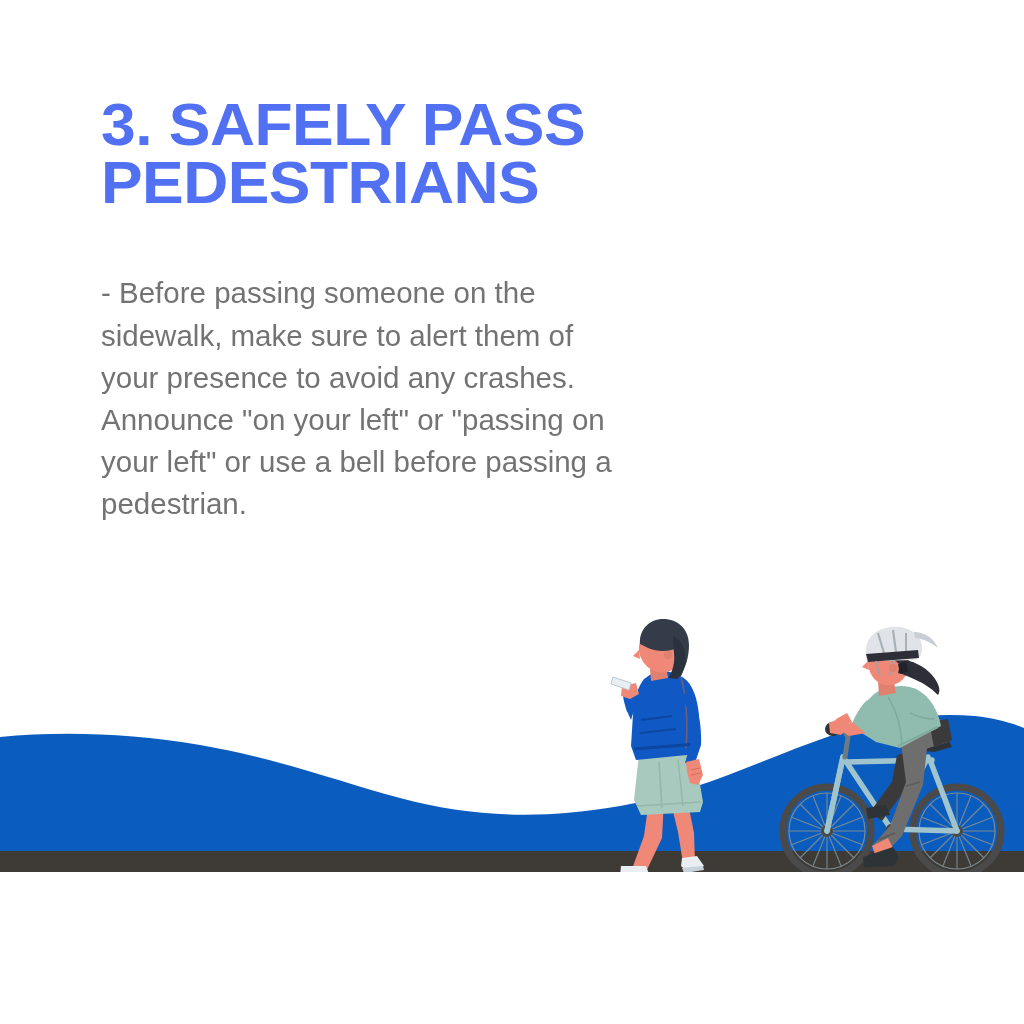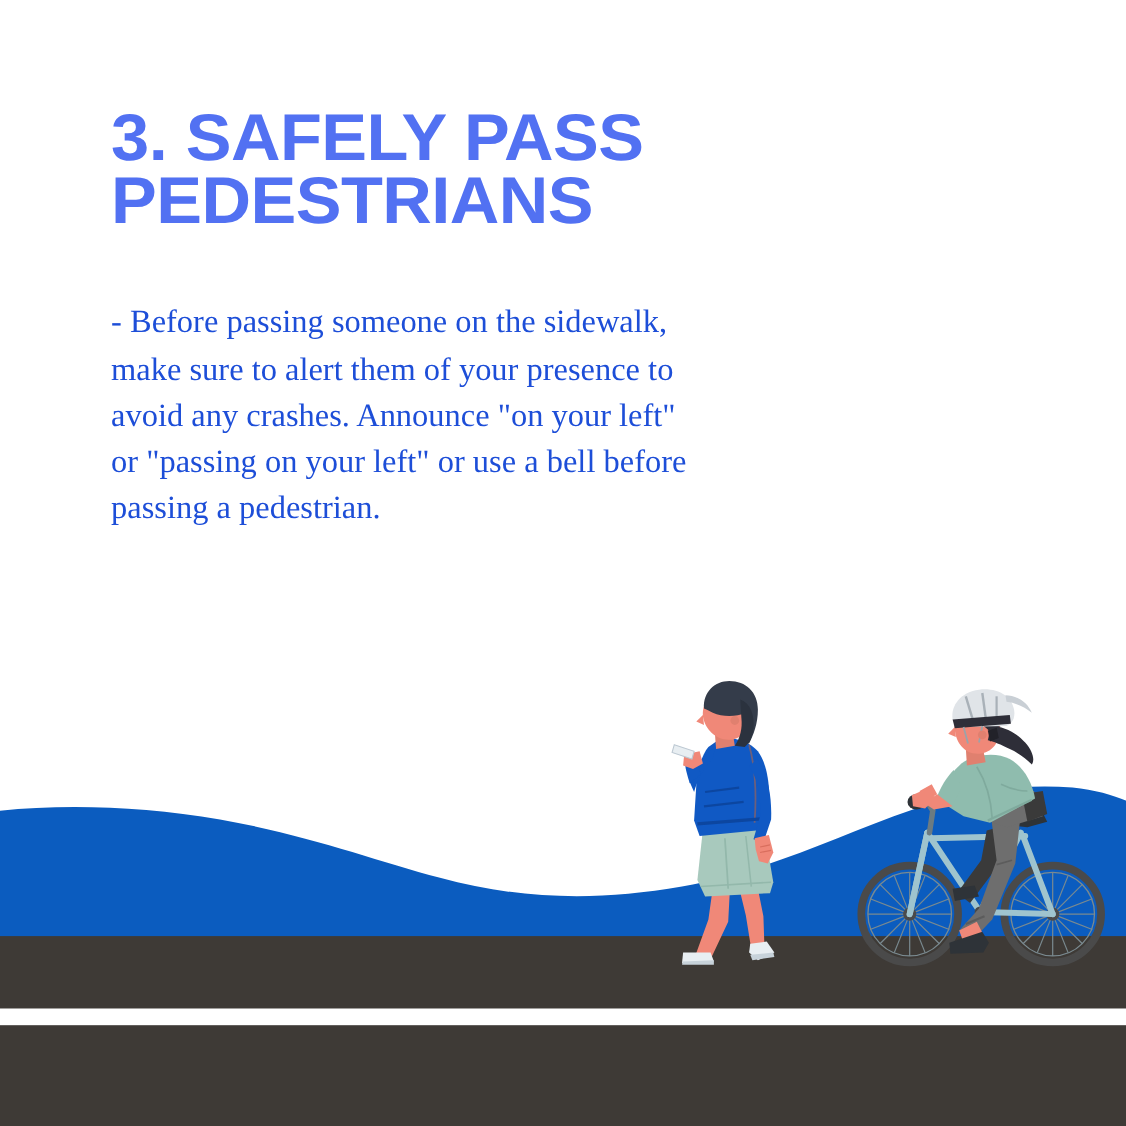--- a/index.html
+++ b/index.html
@@ -7,21 +7,21 @@
     margin: 0;
     padding: 0;
     background: #ffffff;
   }
   body {
     font-family: "Liberation Sans", sans-serif;
   }
   #poster {
     position: relative;
     width: 1024px;
-    height: 1024px;
+    height: 872px;
     background: #ffffff;
     overflow: hidden;
   }
 
   
   .text-block {
     position: absolute;
     left: 101px;
     top: 96px;
     width: 540px;
@@ -36,25 +36,25 @@
     letter-spacing: -0.5px;
     color: #5271F2;
     text-transform: uppercase;
     transform: scaleX(1.04);
     transform-origin: left top;
     white-space: pre-line;
   }
   .poster-body {
     margin: 0;
     padding-top: 60px;
-    font-family: Liberation Serif, serif;
+    font-family: Liberation Sans, sans-serif;
     font-weight: 400;
     font-size: 29.5px;
     line-height: 1.43;
-    color: #1d4ed8;
+    color: #737373;
     max-width: 525px;
   }
 
   
   .scene {
     position: absolute;
     left: 0;
     top: 0;
     width: 1024px;
     height: 1024px;

